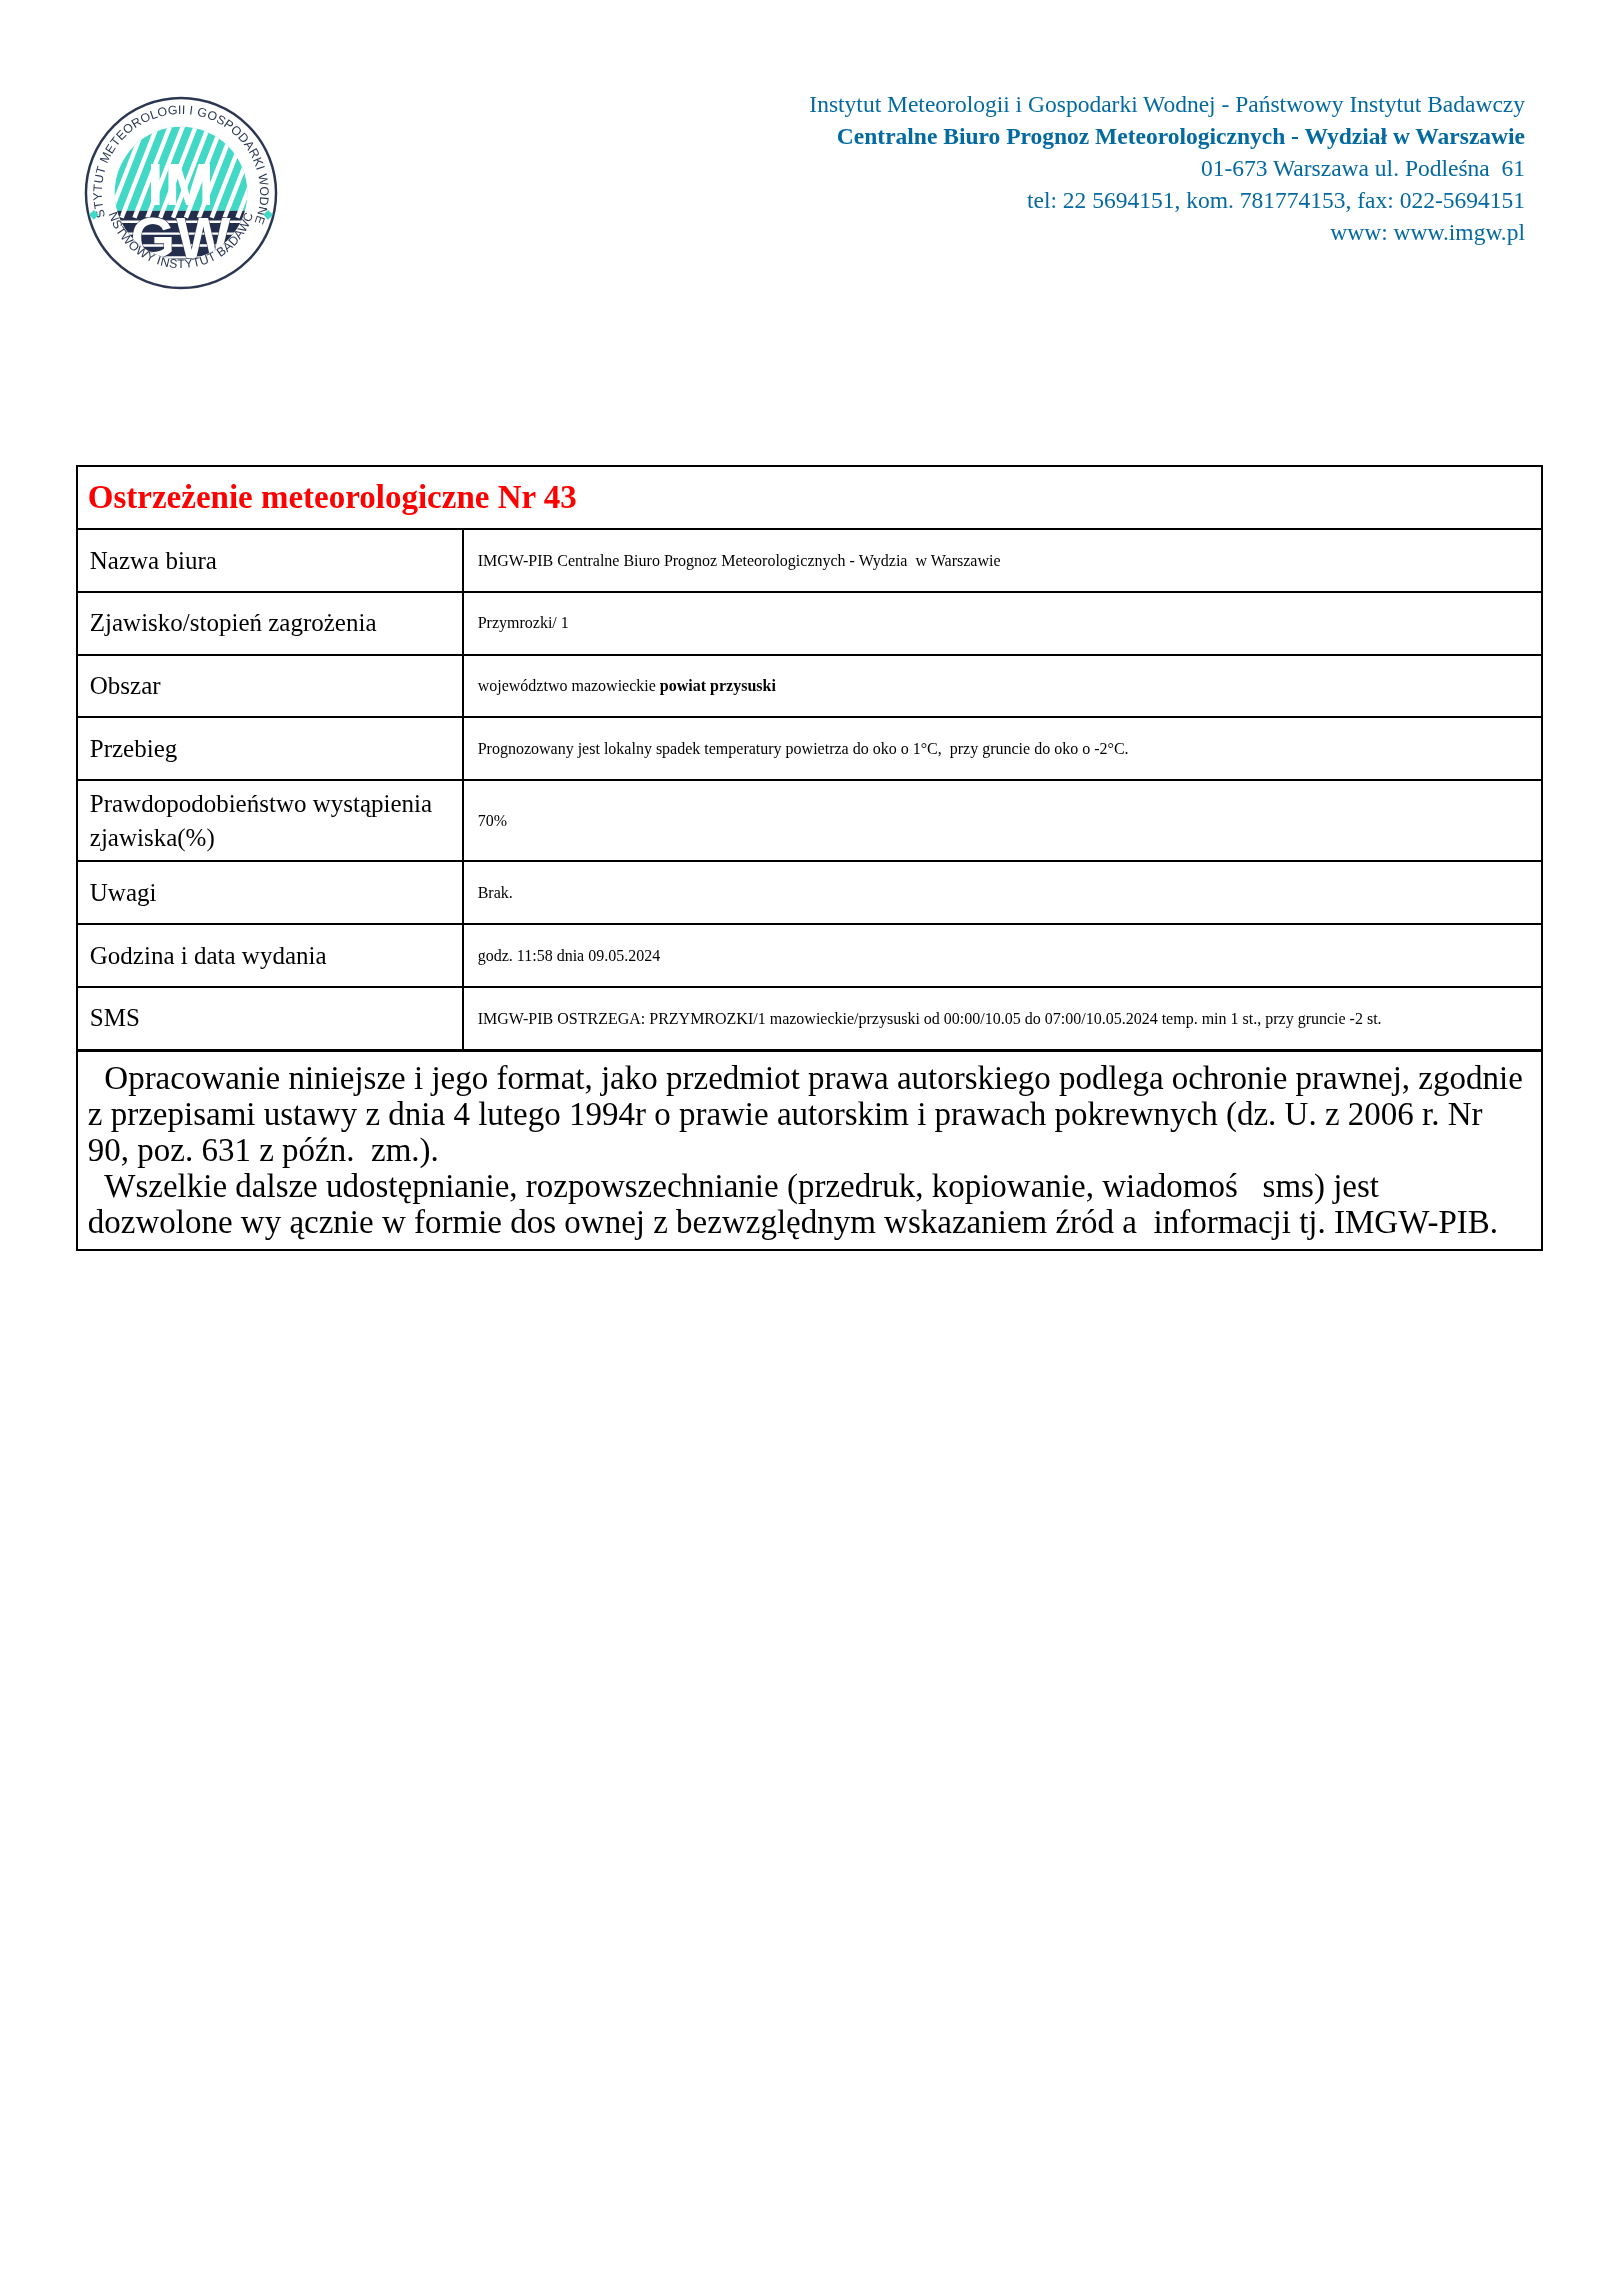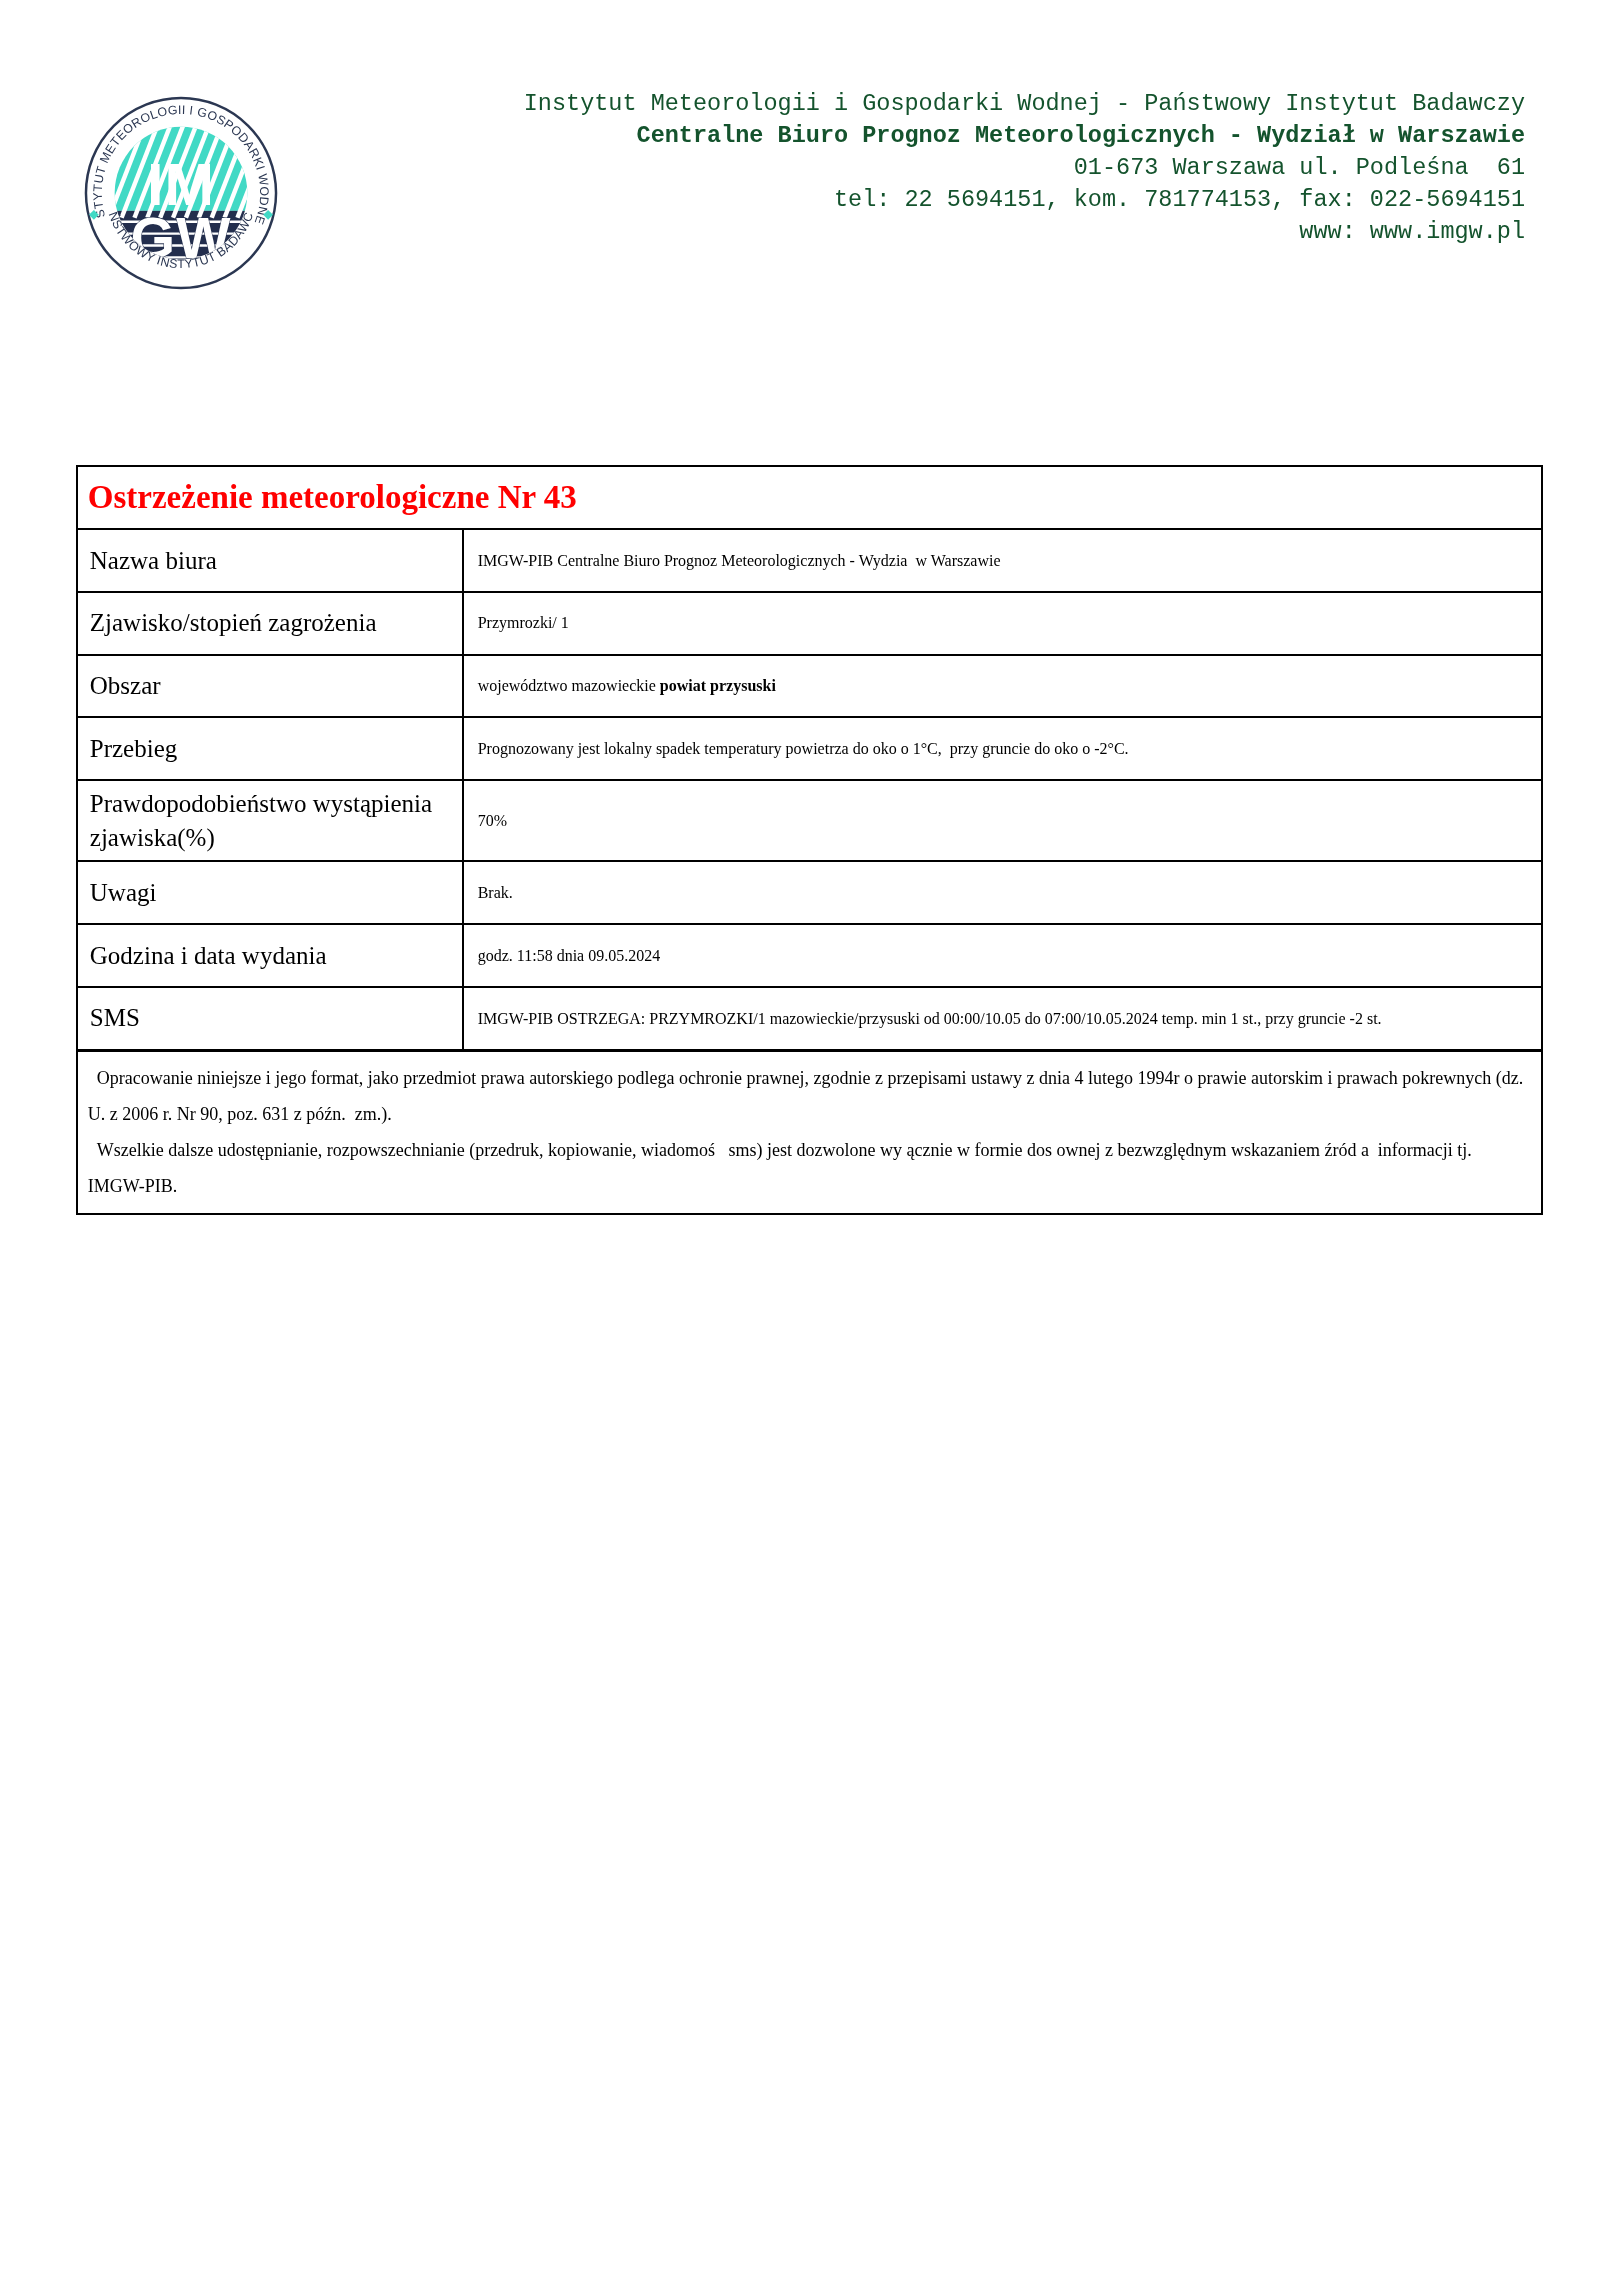--- a/index.html
+++ b/index.html
@@ -20,24 +20,24 @@
     left: 82px;
     top: 94px;
     width: 198px;
     height: 198px;
   }
   .header-text {
     position: absolute;
     top: 88px;
     right: 95px;
     text-align: right;
-    font-family: Liberation Mono, monospace;
+    font-family: Liberation Serif, serif;
     font-size: 23.5px;
     line-height: 32px;
-    color: #14532d;
+    color: #0369a1;
   }
   .header-text .hline { white-space: pre; }
   .header-text .hline.bold { font-weight: bold; }
 
   
   table.wtable {
     position: absolute;
     left: 76px;
     top: 465px;
     width: 1467px;
@@ -68,21 +68,21 @@
   .wtable td.value {
     font-size: 16px;
     padding: 5.9px 13.7px;
     line-height: 1.35;
     white-space: pre-wrap;
     height: 49px;
   }
   .wtable td.value .b { font-weight: bold; }
   .footer-row td {
     border-top: 3.9px solid #000;
-    font-size: 18px;
+    font-size: 33px;
     line-height: 36px;
     padding: 7.8px 11.8px 9.8px 9.8px;
   }
   .footer-row p {
     margin: 0;
     white-space: pre-wrap;
   }
 </style>
 </head>
 <body>

